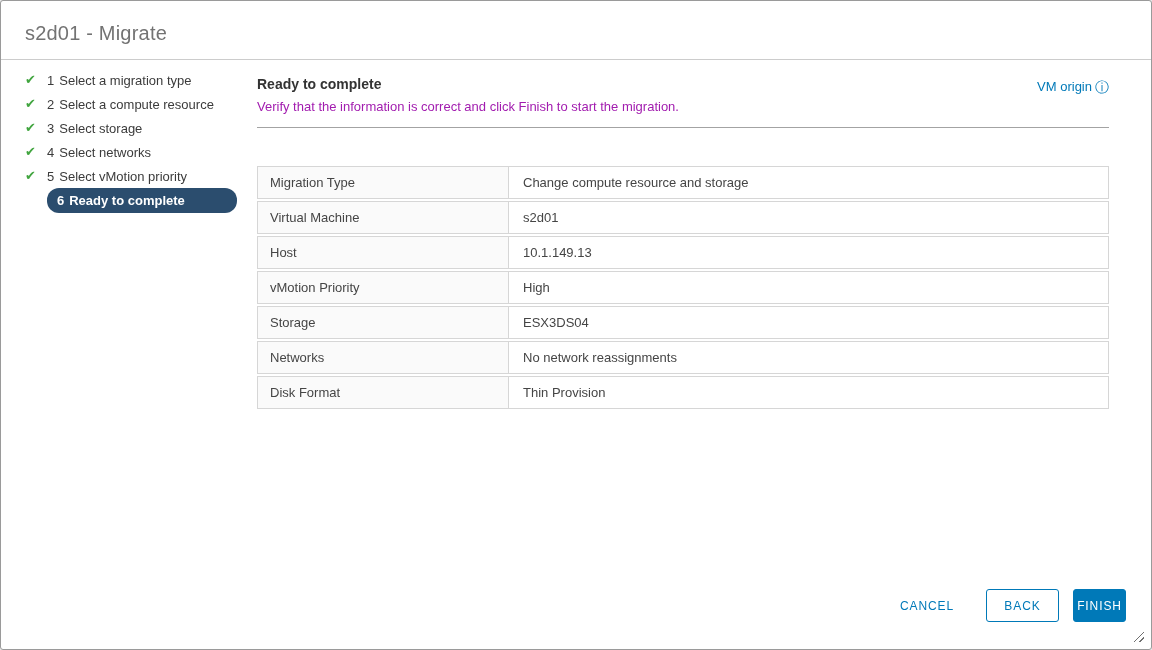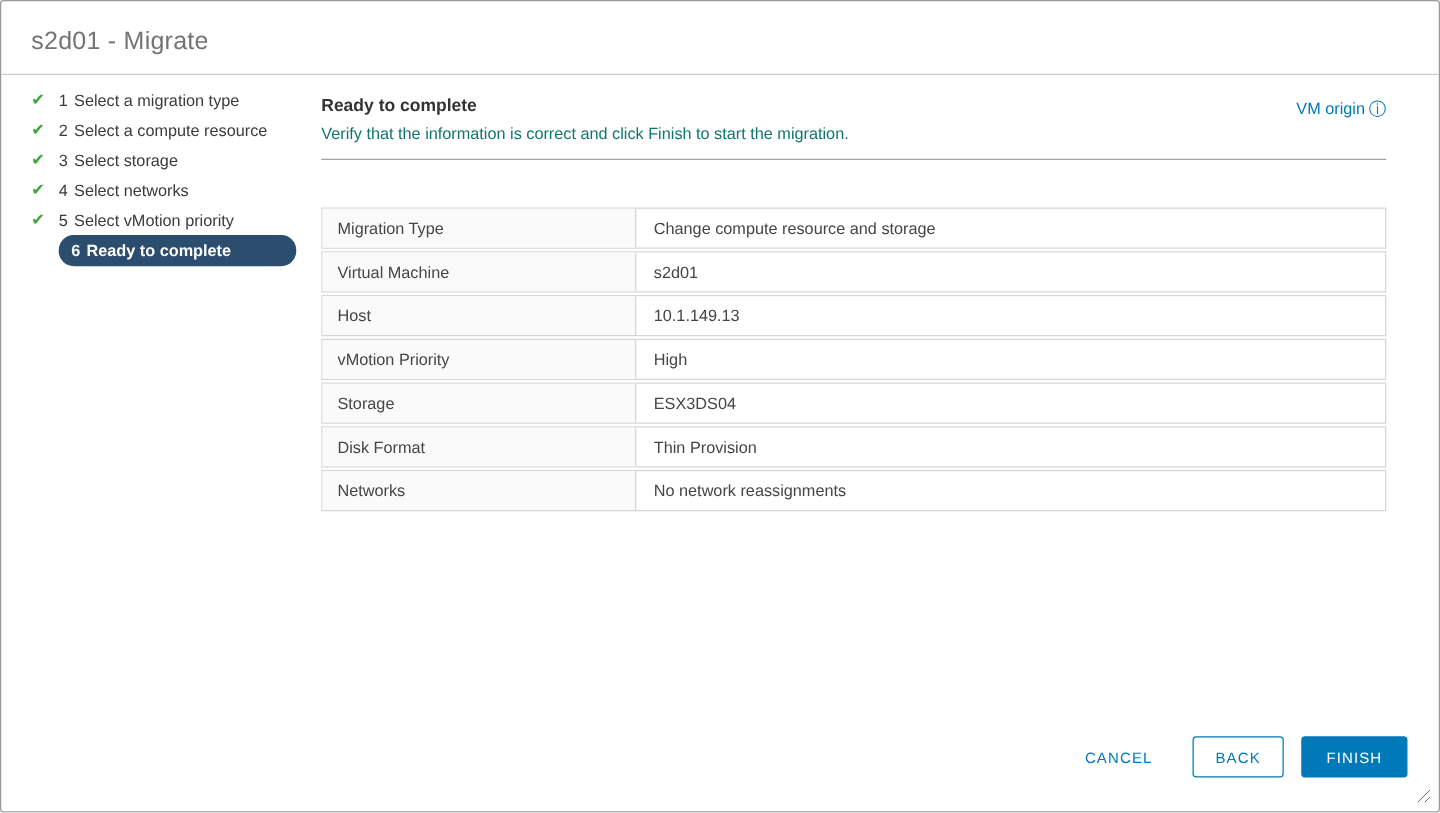--- a/index.html
+++ b/index.html
@@ -76,21 +76,21 @@
     align-items: flex-start;
   }
   .content-heading {
     font-size: 14px;
     font-weight: 700;
     color: #333333;
     margin-bottom: 7px;
   }
   .content-subheading {
     font-size: 13px;
-    color: #0f766e;
+    color: #a21caf;
     margin-bottom: 13px;
   }
   .vm-origin-link {
     font-size: 13px;
     color: var(--accent-blue);
     cursor: pointer;
     display: flex;
     align-items: center;
     gap: 3px;
     padding-top: 3px;
@@ -157,21 +157,21 @@
     background: #ffffff;
     border: 1px solid var(--accent-blue);
     color: var(--accent-blue);
     width: 73px;
     margin-right: 14px;
   }
   .btn-primary {
     background: var(--accent-blue);
     border: 1px solid var(--accent-blue);
     color: #ffffff;
-    width: 85px;
+    width: 53px;
   }
 
   .resize-handle {
     position: absolute;
     right: 7px;
     bottom: 7px;
     width: 11px;
     height: 11px;
     background: repeating-linear-gradient(135deg, #707070 0 1px, transparent 1px 4px);
     clip-path: polygon(100% 0, 100% 100%, 0 100%);
@@ -259,26 +259,26 @@
         </div>
         <div class="summary-row">
           <div class="summary-label">vMotion Priority</div>
           <div class="summary-value">High</div>
         </div>
         <div class="summary-row">
           <div class="summary-label">Storage</div>
           <div class="summary-value">ESX3DS04</div>
         </div>
         <div class="summary-row">
+          <div class="summary-label">Networks</div>
+          <div class="summary-value">No network reassignments</div>
+        </div>
+        <div class="summary-row">
           <div class="summary-label">Disk Format</div>
           <div class="summary-value">Thin Provision</div>
-        </div>
-        <div class="summary-row">
-          <div class="summary-label">Networks</div>
-          <div class="summary-value">No network reassignments</div>
         </div>
 
       </div>
 
     </div>
   </div>
 
   <div class="footer">
     <button class="btn btn-text">CANCEL</button>
     <button class="btn btn-outline">BACK</button>

